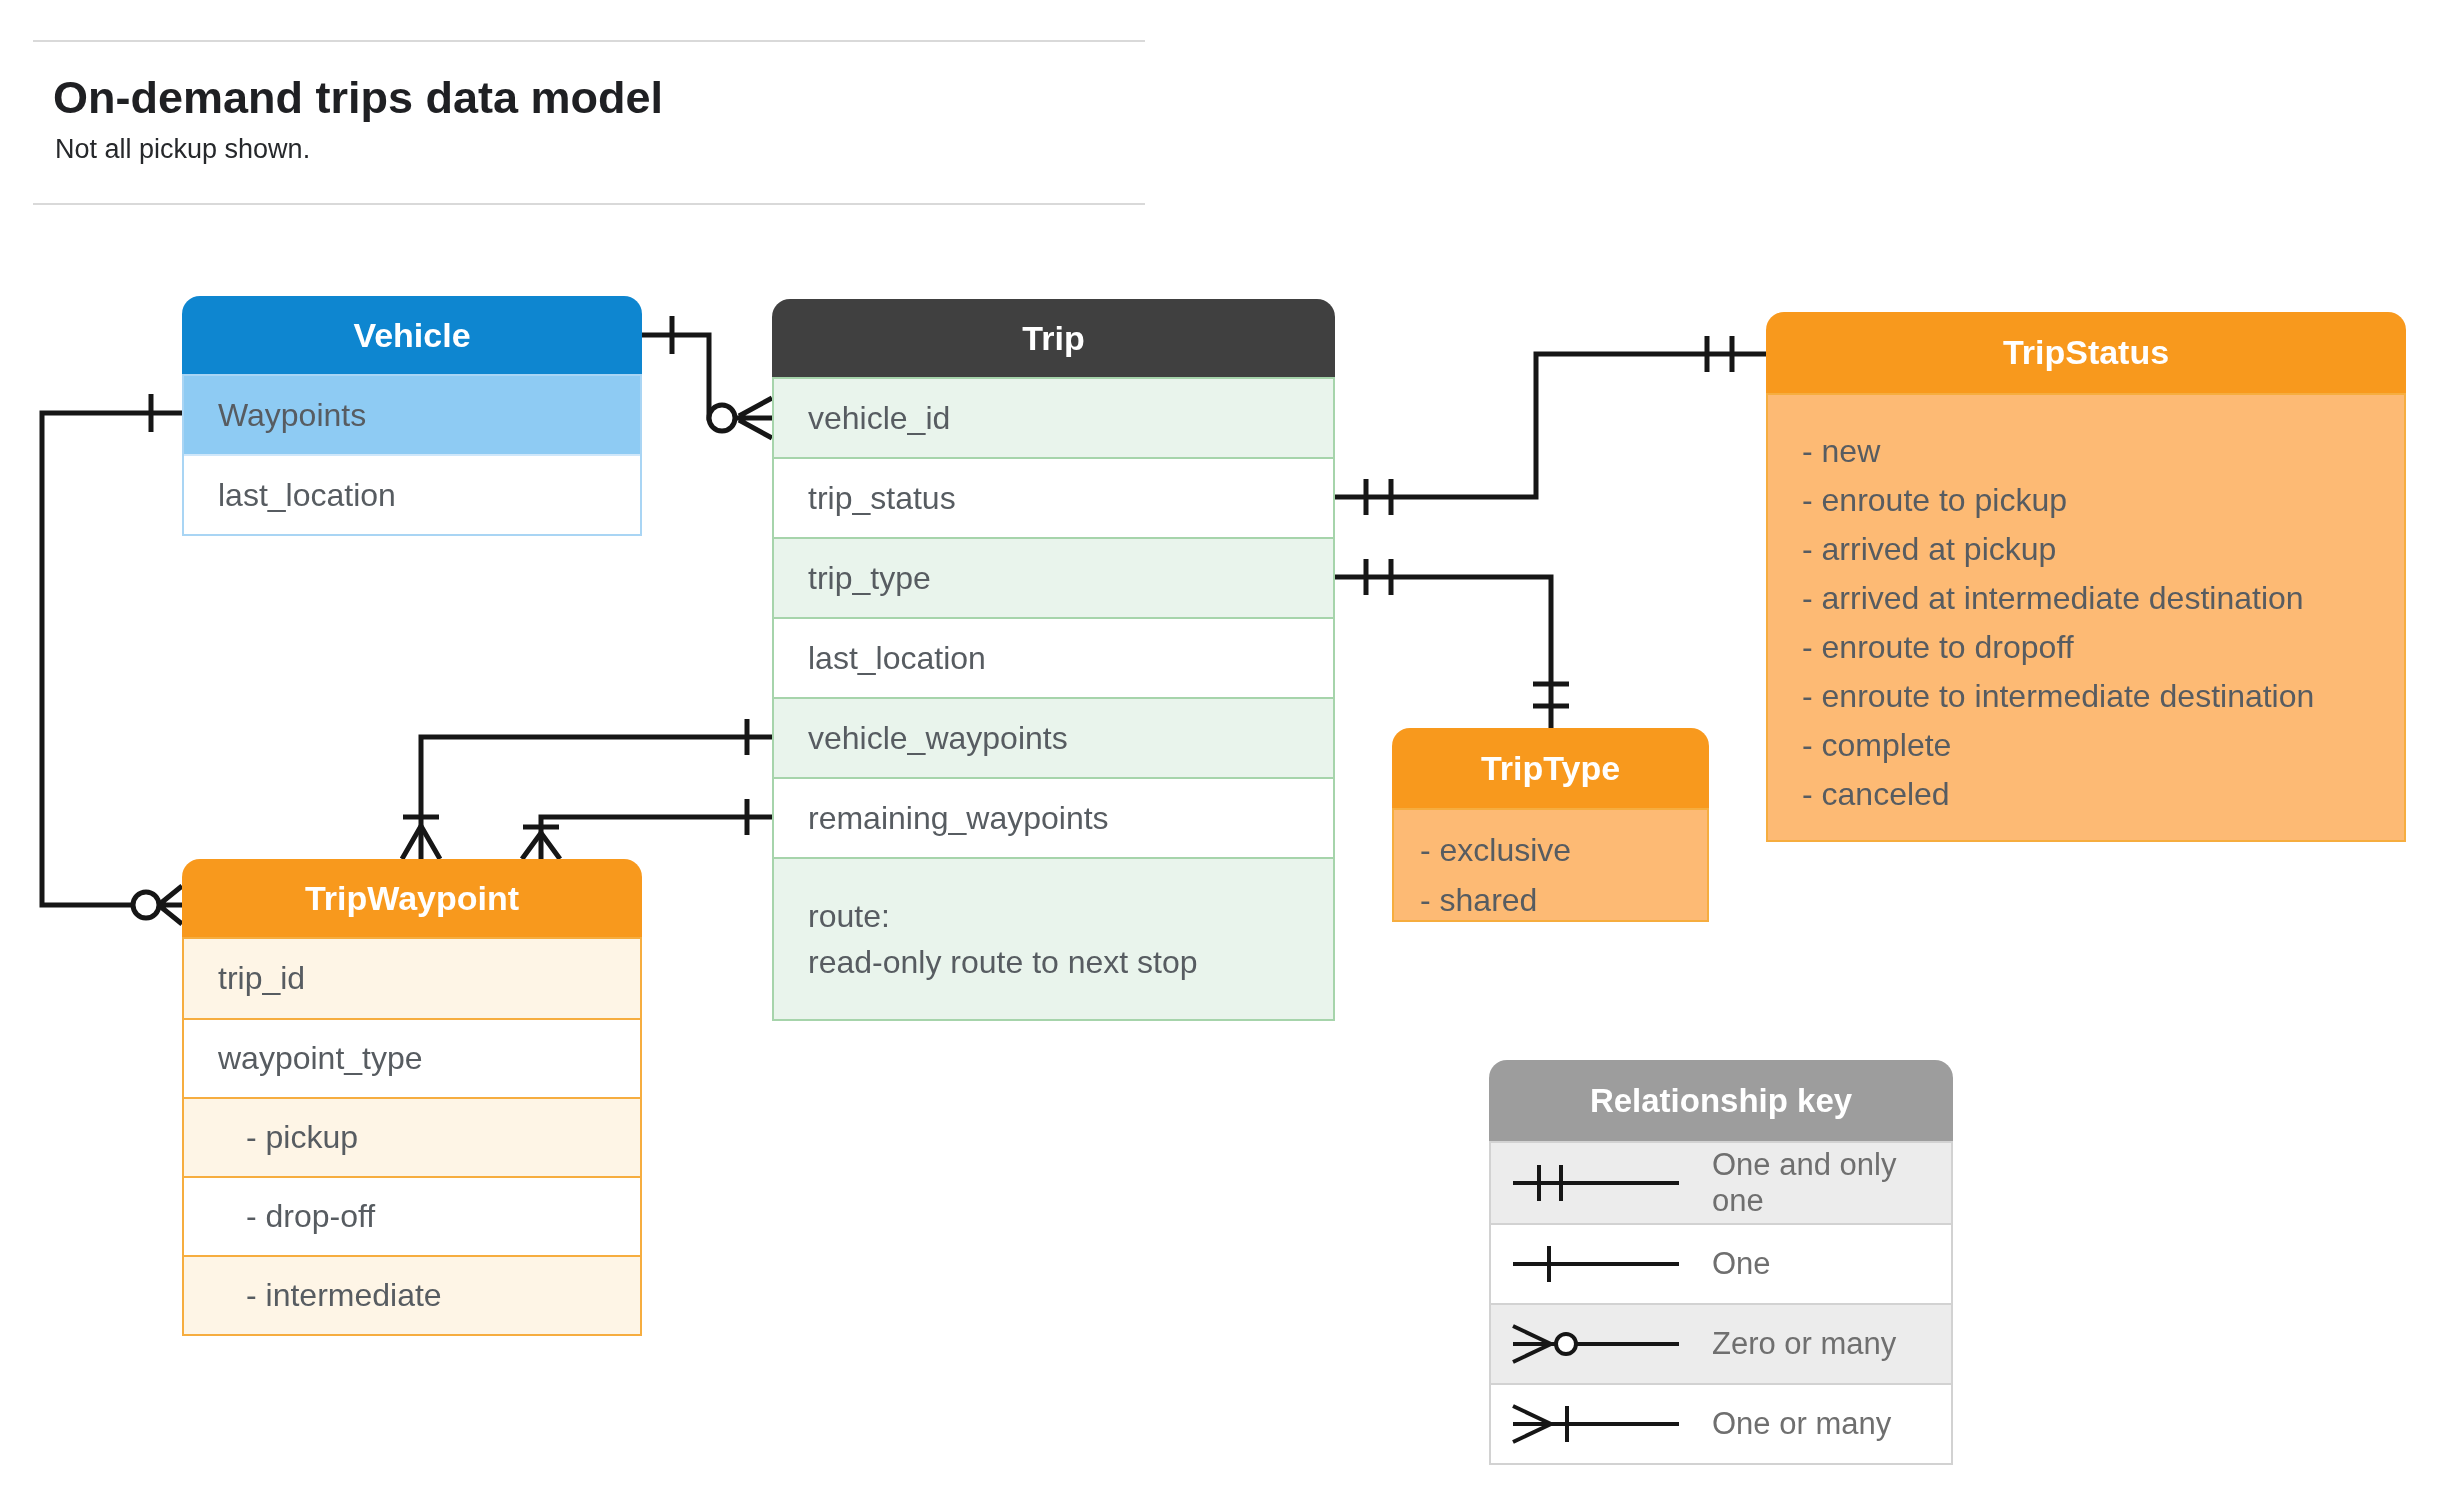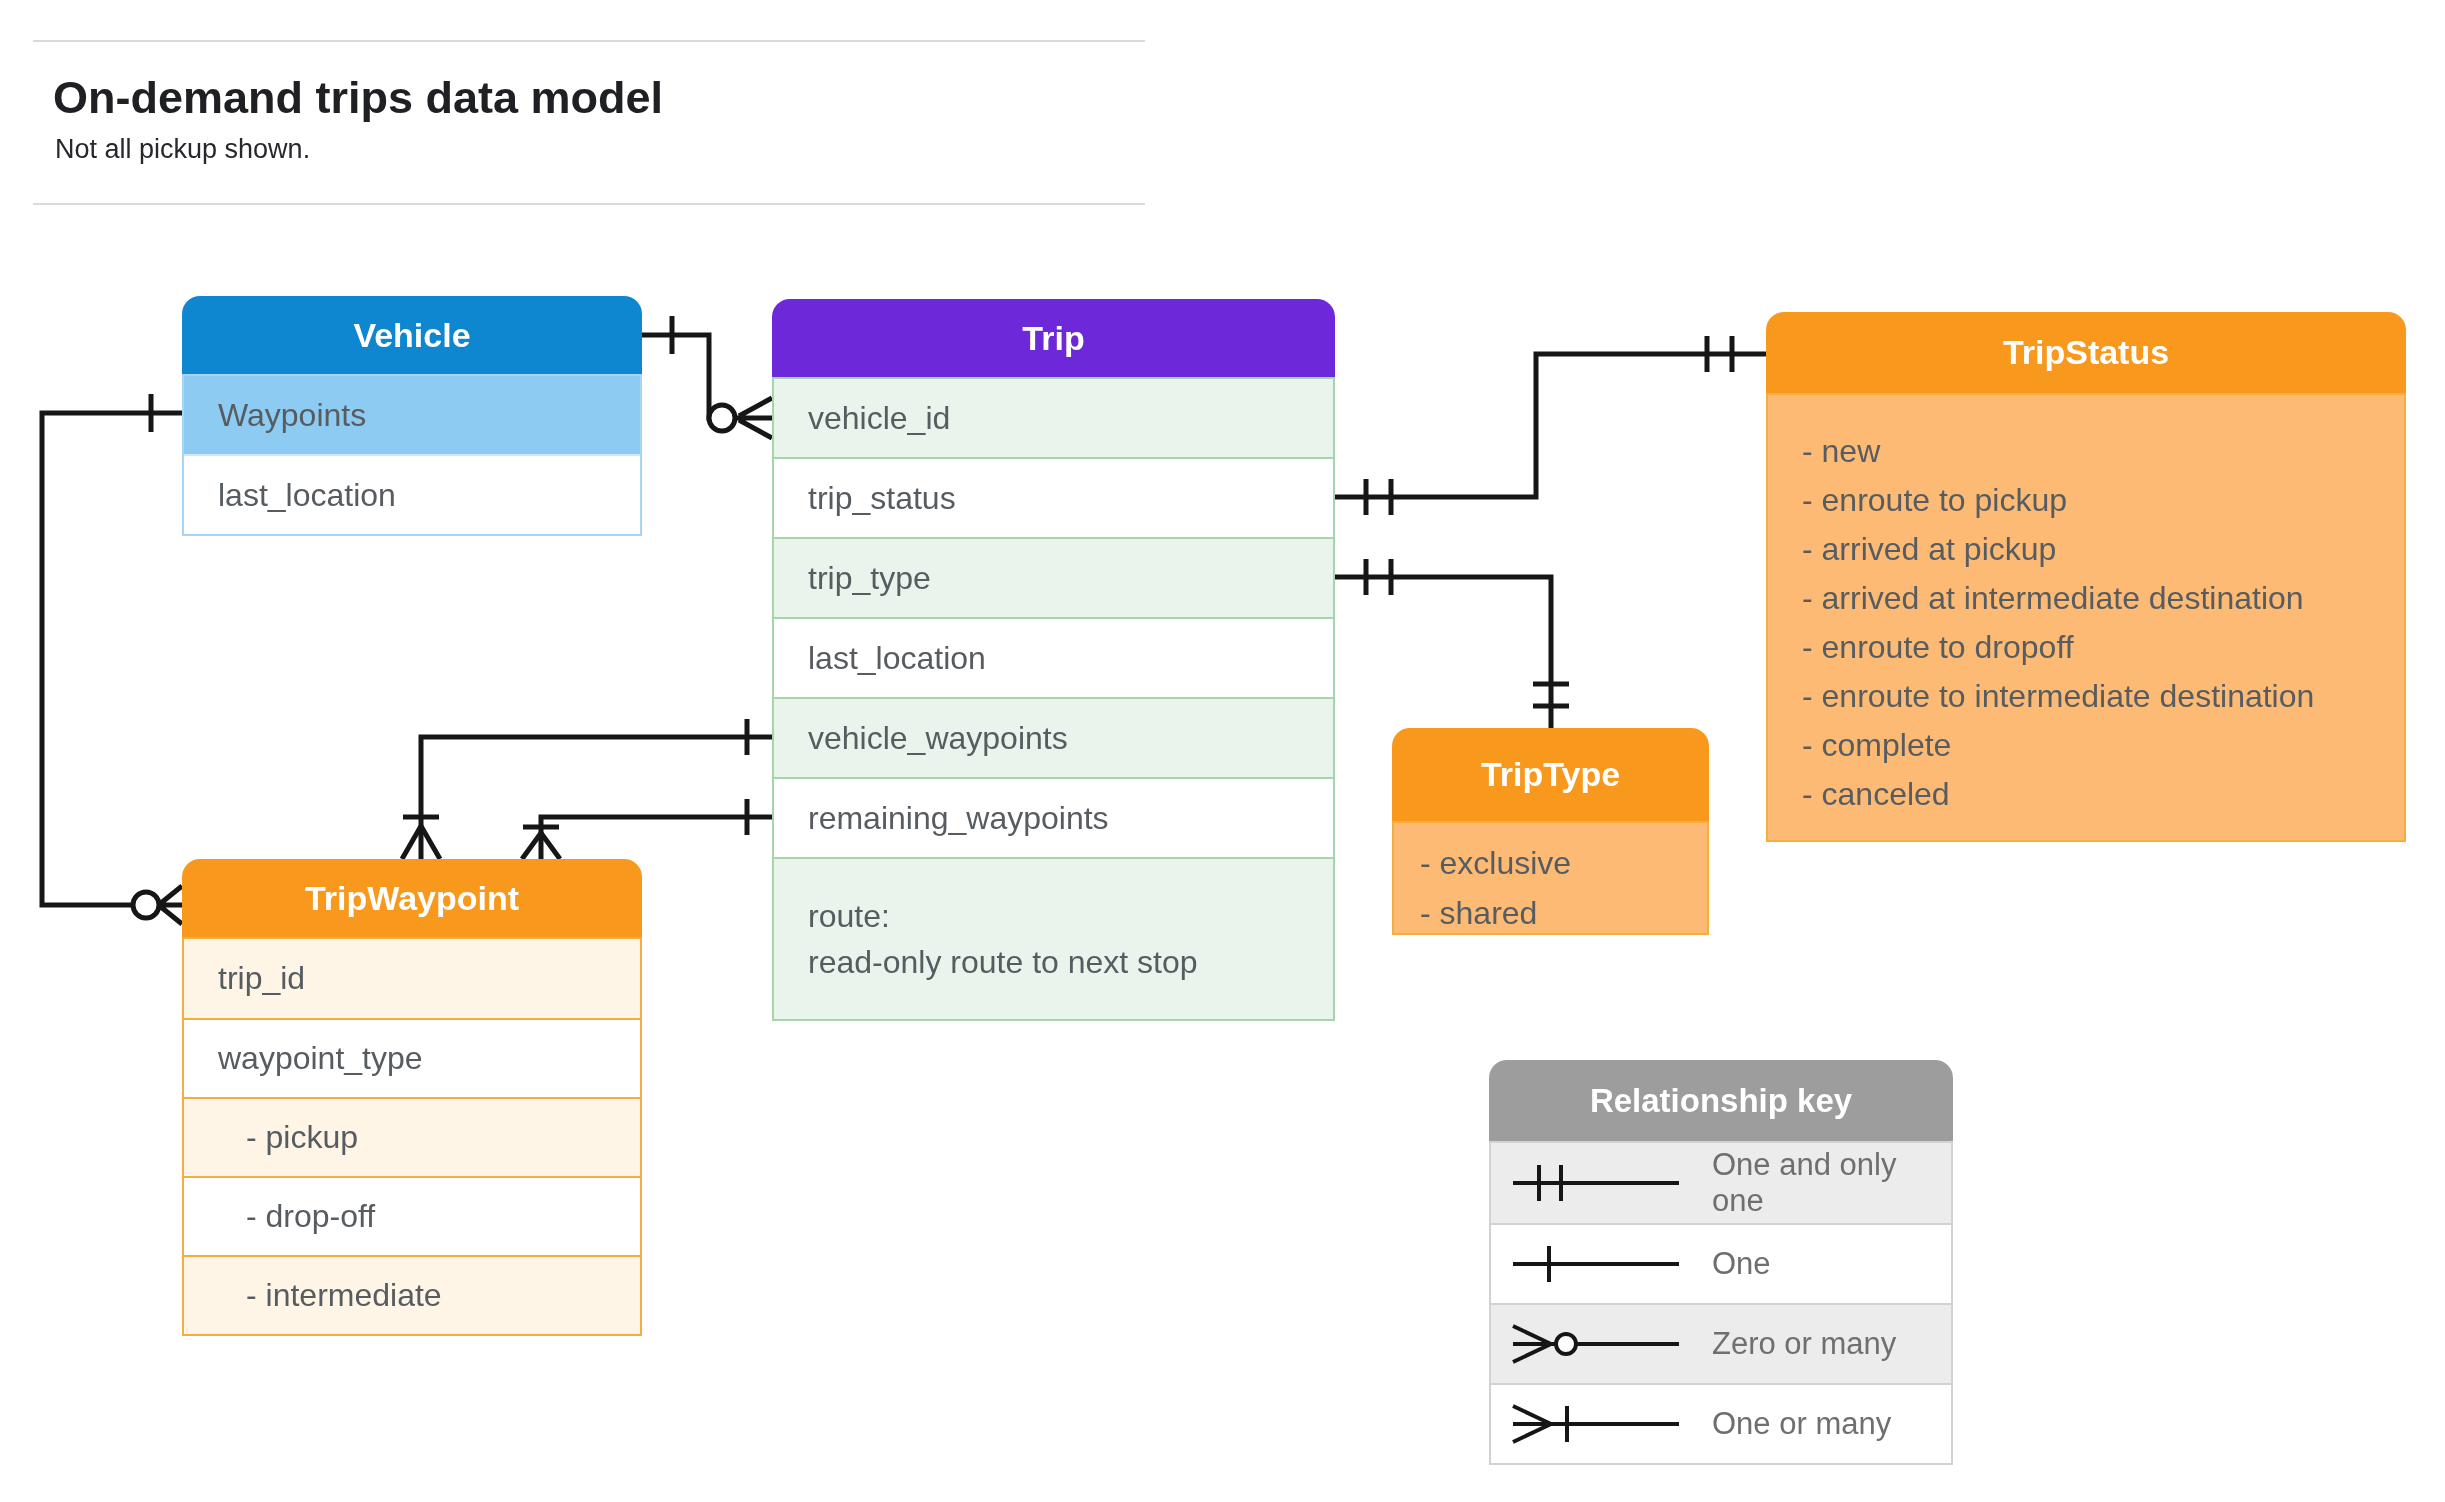--- a/index.html
+++ b/index.html
@@ -31,36 +31,36 @@
   
   #vehicle{left:182px;top:296px;width:460px;}
   #vehicle .hdr{height:78px;background:#0e86d0;}
   #vehicle .ebody{border:2px solid #a9d5f4;}
   #vehicle .row{height:78px;}
   #vehicle .row.hl{background:#8ecbf3;border:none;}
   #vehicle .row+.row{border-top:2px solid #cfe7fa;height:80px;}
 
   
   #trip{left:772px;top:299px;width:563px;}
-  #trip .hdr{height:78px;background:#6d28d9;}
+  #trip .hdr{height:78px;background:#404040;}
   #trip .ebody{border:2px solid #a6d4ab;}
   #trip .row{height:80px;}
   #trip .row:first-child{height:78px;}
   #trip .row+.row{border-top:2px solid #a6d4ab;}
   #trip .row.alt{background:#e9f4ec;}
   #trip .row.route{height:162px;flex-direction:column;align-items:flex-start;justify-content:center;line-height:46px;}
 
   
   .enum .hdr{background:#f8991d;}
   .enum .ebody{border:2px solid #f6ad3f;background:#fdba74;}
   #tripstatus{left:1766px;top:312px;width:640px;}
   #tripstatus .hdr{height:81px;}
   #tripstatus .ebody{height:449px;padding:32px 0 0 34px;font-size:32px;color:#575c61;line-height:49px;}
   #triptype{left:1392px;top:728px;width:317px;}
-  #triptype .hdr{height:93px;}
+  #triptype .hdr{height:80px;}
   #triptype .ebody{height:114px;padding:15px 0 0 26px;font-size:32px;color:#575c61;line-height:50px;}
 
   
   #tripwaypoint{left:182px;top:859px;width:460px;}
   #tripwaypoint .hdr{height:78px;background:#f8991d;}
   #tripwaypoint .ebody{border:2px solid #f6ad3f;}
   #tripwaypoint .row{height:79px;}
   #tripwaypoint .row+.row{border-top:2px solid #f6ad3f;}
   #tripwaypoint .row.alt{background:#fef5e6;}
 

